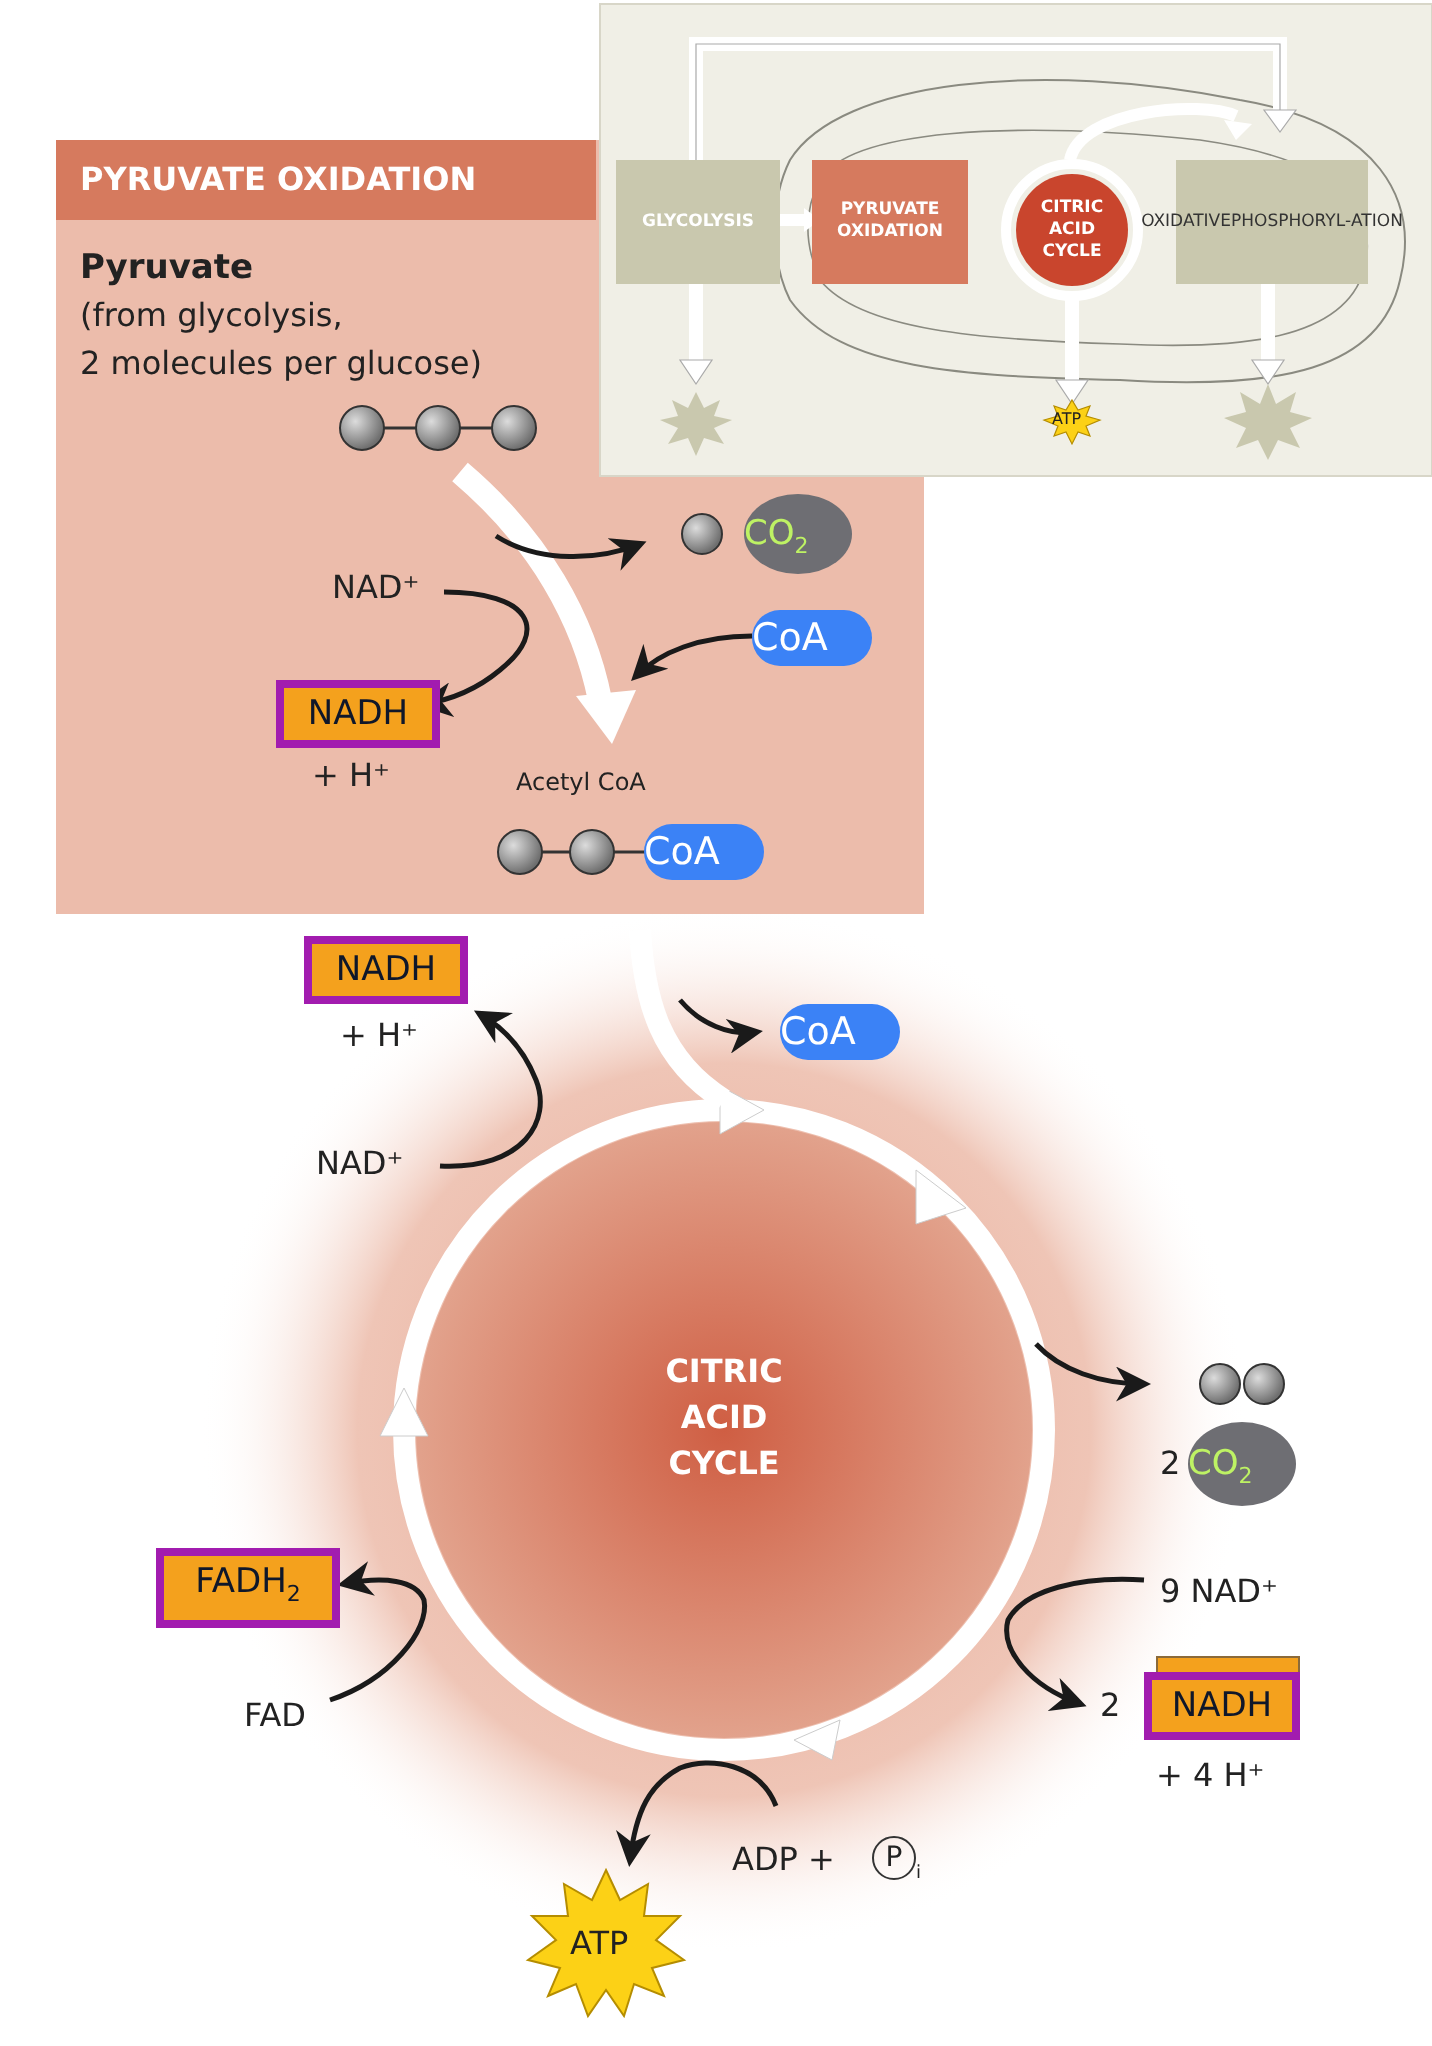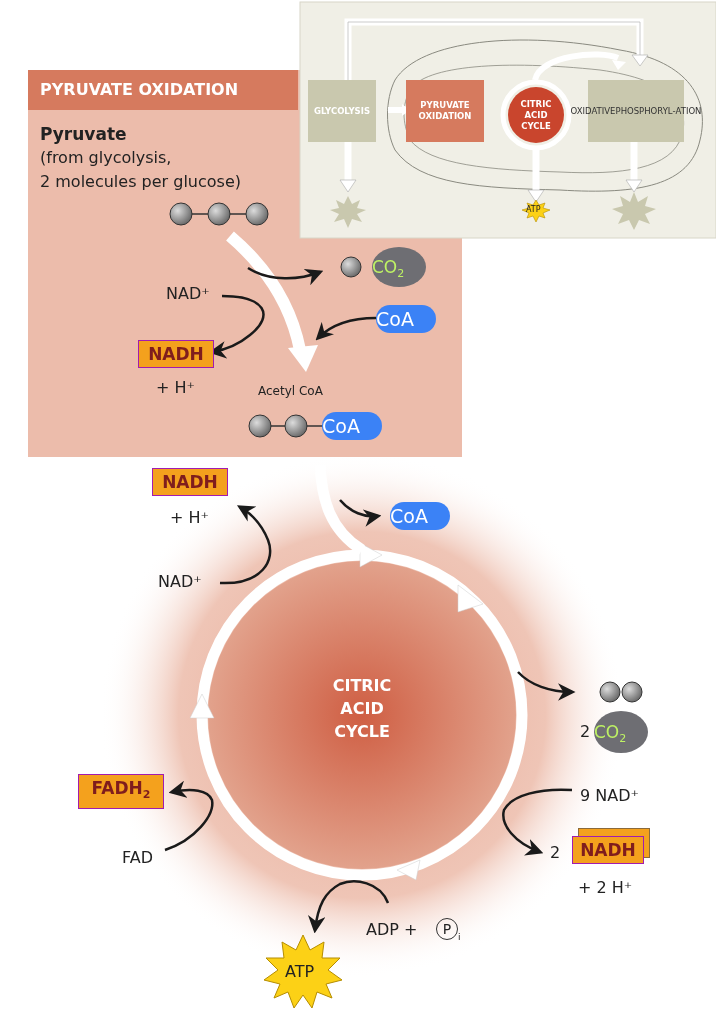--- a/index.html
+++ b/index.html
@@ -1,20 +1,20 @@
 <!DOCTYPE html>
 <html><head>
 <meta charset="utf-8">
 <style>
   html,body{margin:0;padding:0;background:#fff;}
   body{width:716px;height:1023px;position:relative;overflow:hidden;font-family:"DejaVu Sans",sans-serif;}
   .abs{position:absolute;}
   svg{position:absolute;left:0;top:0;}
   .t{position:absolute;color:#222;font-family:"DejaVu Sans",sans-serif;white-space:nowrap;}
-  .box-or{position:absolute;background:#f4a11d;border:1px solid #a21caf;color:#7f1d1d;font-size:17px;text-align:center;line-height:26px;font-weight:bold;}
+  .box-or{position:absolute;background:#f4a11d;border:4px solid #a21caf;color:#0f172a;font-size:17px;text-align:center;line-height:26px;}
   .pill{position:absolute;background:#3b82f6;color:#fff;border-radius:14px;font-size:19px;line-height:28px;}
   .co2{position:absolute;background:#6e6e73;color:#bef264;border-radius:50%;font-size:17px;text-align:left;}
   .inset-box{position:absolute;font-family:"DejaVu Sans",sans-serif;font-weight:bold;text-align:center;font-size:8.5px;line-height:11px;display:flex;align-items:center;justify-content:center;}
 </style>
 </head>
 <body>
 
 <svg width="716" height="1023">
   <defs>
     <radialGradient id="glow" cx="50%" cy="50%" r="50%">
@@ -115,21 +115,21 @@
 <div class="co2" style="left:372px;top:247px;width:54px;height:40px;line-height:40px;">
   <span>CO</span><sub style="font-size:11px">2</sub>
 </div>
 <div class="t" style="left:166px;top:284px;font-size:16px;">NAD⁺</div>
 <div class="pill" style="left:376px;top:305px;width:60px;">CoA</div>
 <div class="box-or" style="left:138px;top:340px;width:74px;">NADH</div>
 <div class="t" style="left:156px;top:378px;font-size:16px;">+ H⁺</div>
 <div class="t" style="left:258px;top:384px;font-size:12px;">Acetyl CoA</div>
 <div class="pill" style="left:322px;top:412px;width:60px;">CoA</div>
 
-<div class="inset-box" style="left:308px;top:80px;width:68px;height:62px;background:#c9c8ae;color:#fff;">
+<div class="inset-box" style="left:308px;top:80px;width:82px;height:62px;background:#c9c8ae;color:#fff;">
   <span>GLYCOLYSIS</span>
 </div>
 <div class="inset-box" style="left:406px;top:80px;width:78px;height:62px;background:#d67a5e;color:#fff;flex-direction:column;">
   <span>PYRUVATE</span>
   <span>OXIDATION</span>
 </div>
 <div class="inset-box" style="left:508px;top:87px;width:56px;height:56px;border-radius:50%;background:#c9452d;color:#fff;flex-direction:column;">
   <span>CITRIC</span>
   <span>ACID</span>
   <span>CYCLE</span>
@@ -151,21 +151,21 @@
 <div class="t" style="left:158px;top:572px;font-size:16px;">NAD⁺</div>
 
 <div class="t" style="left:580px;top:722px;font-size:16px;">2</div>
 <div class="co2" style="left:594px;top:711px;width:54px;height:42px;line-height:42px;">
   <span>CO</span><sub style="font-size:11px">2</sub>
 </div>
 <div class="t" style="left:580px;top:786px;font-size:16px;">9 NAD⁺</div>
 <div class="abs" style="left:578px;top:828px;width:70px;height:28px;background:#f4a11d;border:1px solid #8b6a3a;"></div>
 <div class="t" style="left:550px;top:843px;font-size:16px;">2</div>
 <div class="box-or" style="left:572px;top:836px;width:70px;">NADH</div>
-<div class="t" style="left:578px;top:878px;font-size:16px;">+ 2 H⁺</div>
+<div class="t" style="left:578px;top:878px;font-size:16px;">+ 4 H⁺</div>
 
 <div class="box-or" style="left:78px;top:774px;width:84px;">
   <span>FADH</span><sub style="font-size:11px">2</sub>
 </div>
 <div class="t" style="left:122px;top:848px;font-size:16px;">FAD</div>
 
 <div class="t" style="left:366px;top:920px;font-size:16px;">ADP +</div>
 <div class="abs" style="left:436px;top:918px;width:20px;height:20px;border:1px solid #333;border-radius:50%;text-align:center;line-height:20px;font-size:14px;color:#222;">
   <span>P</span>
 </div>

